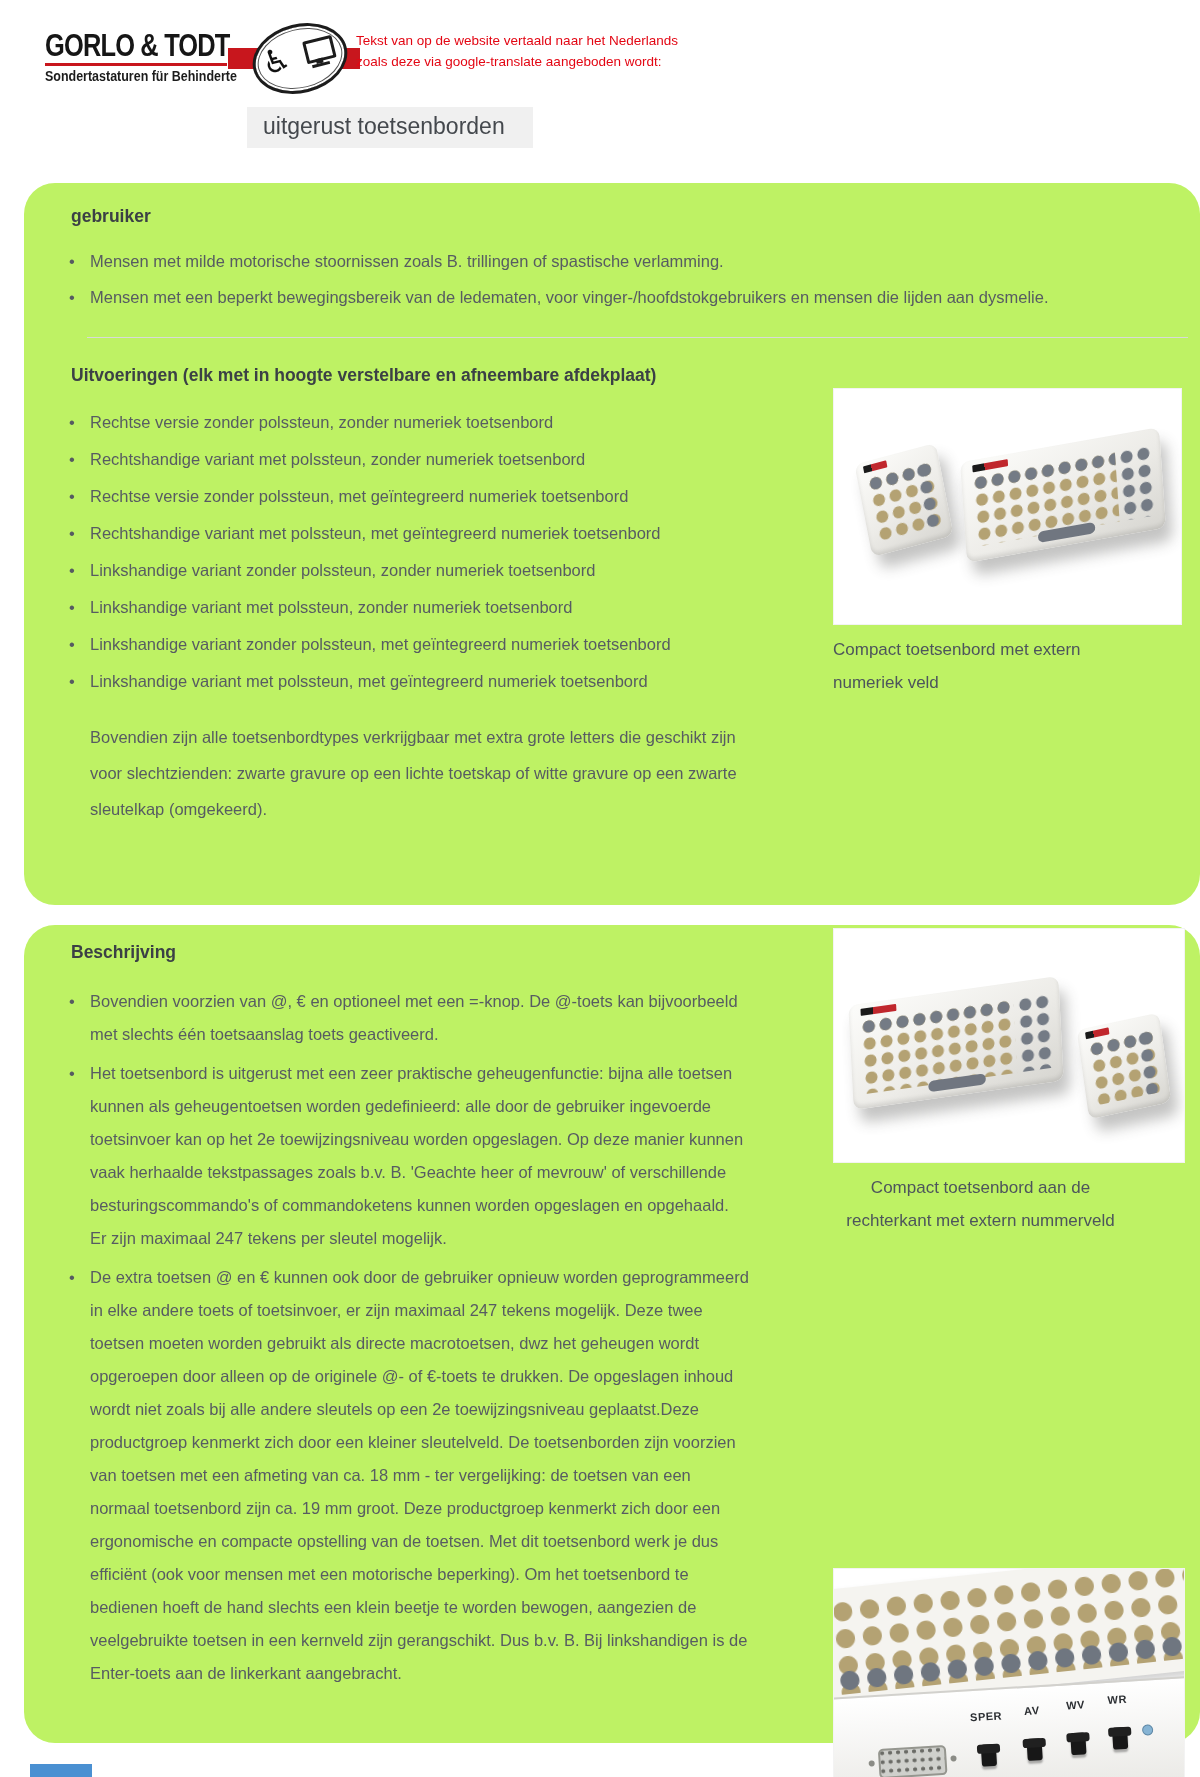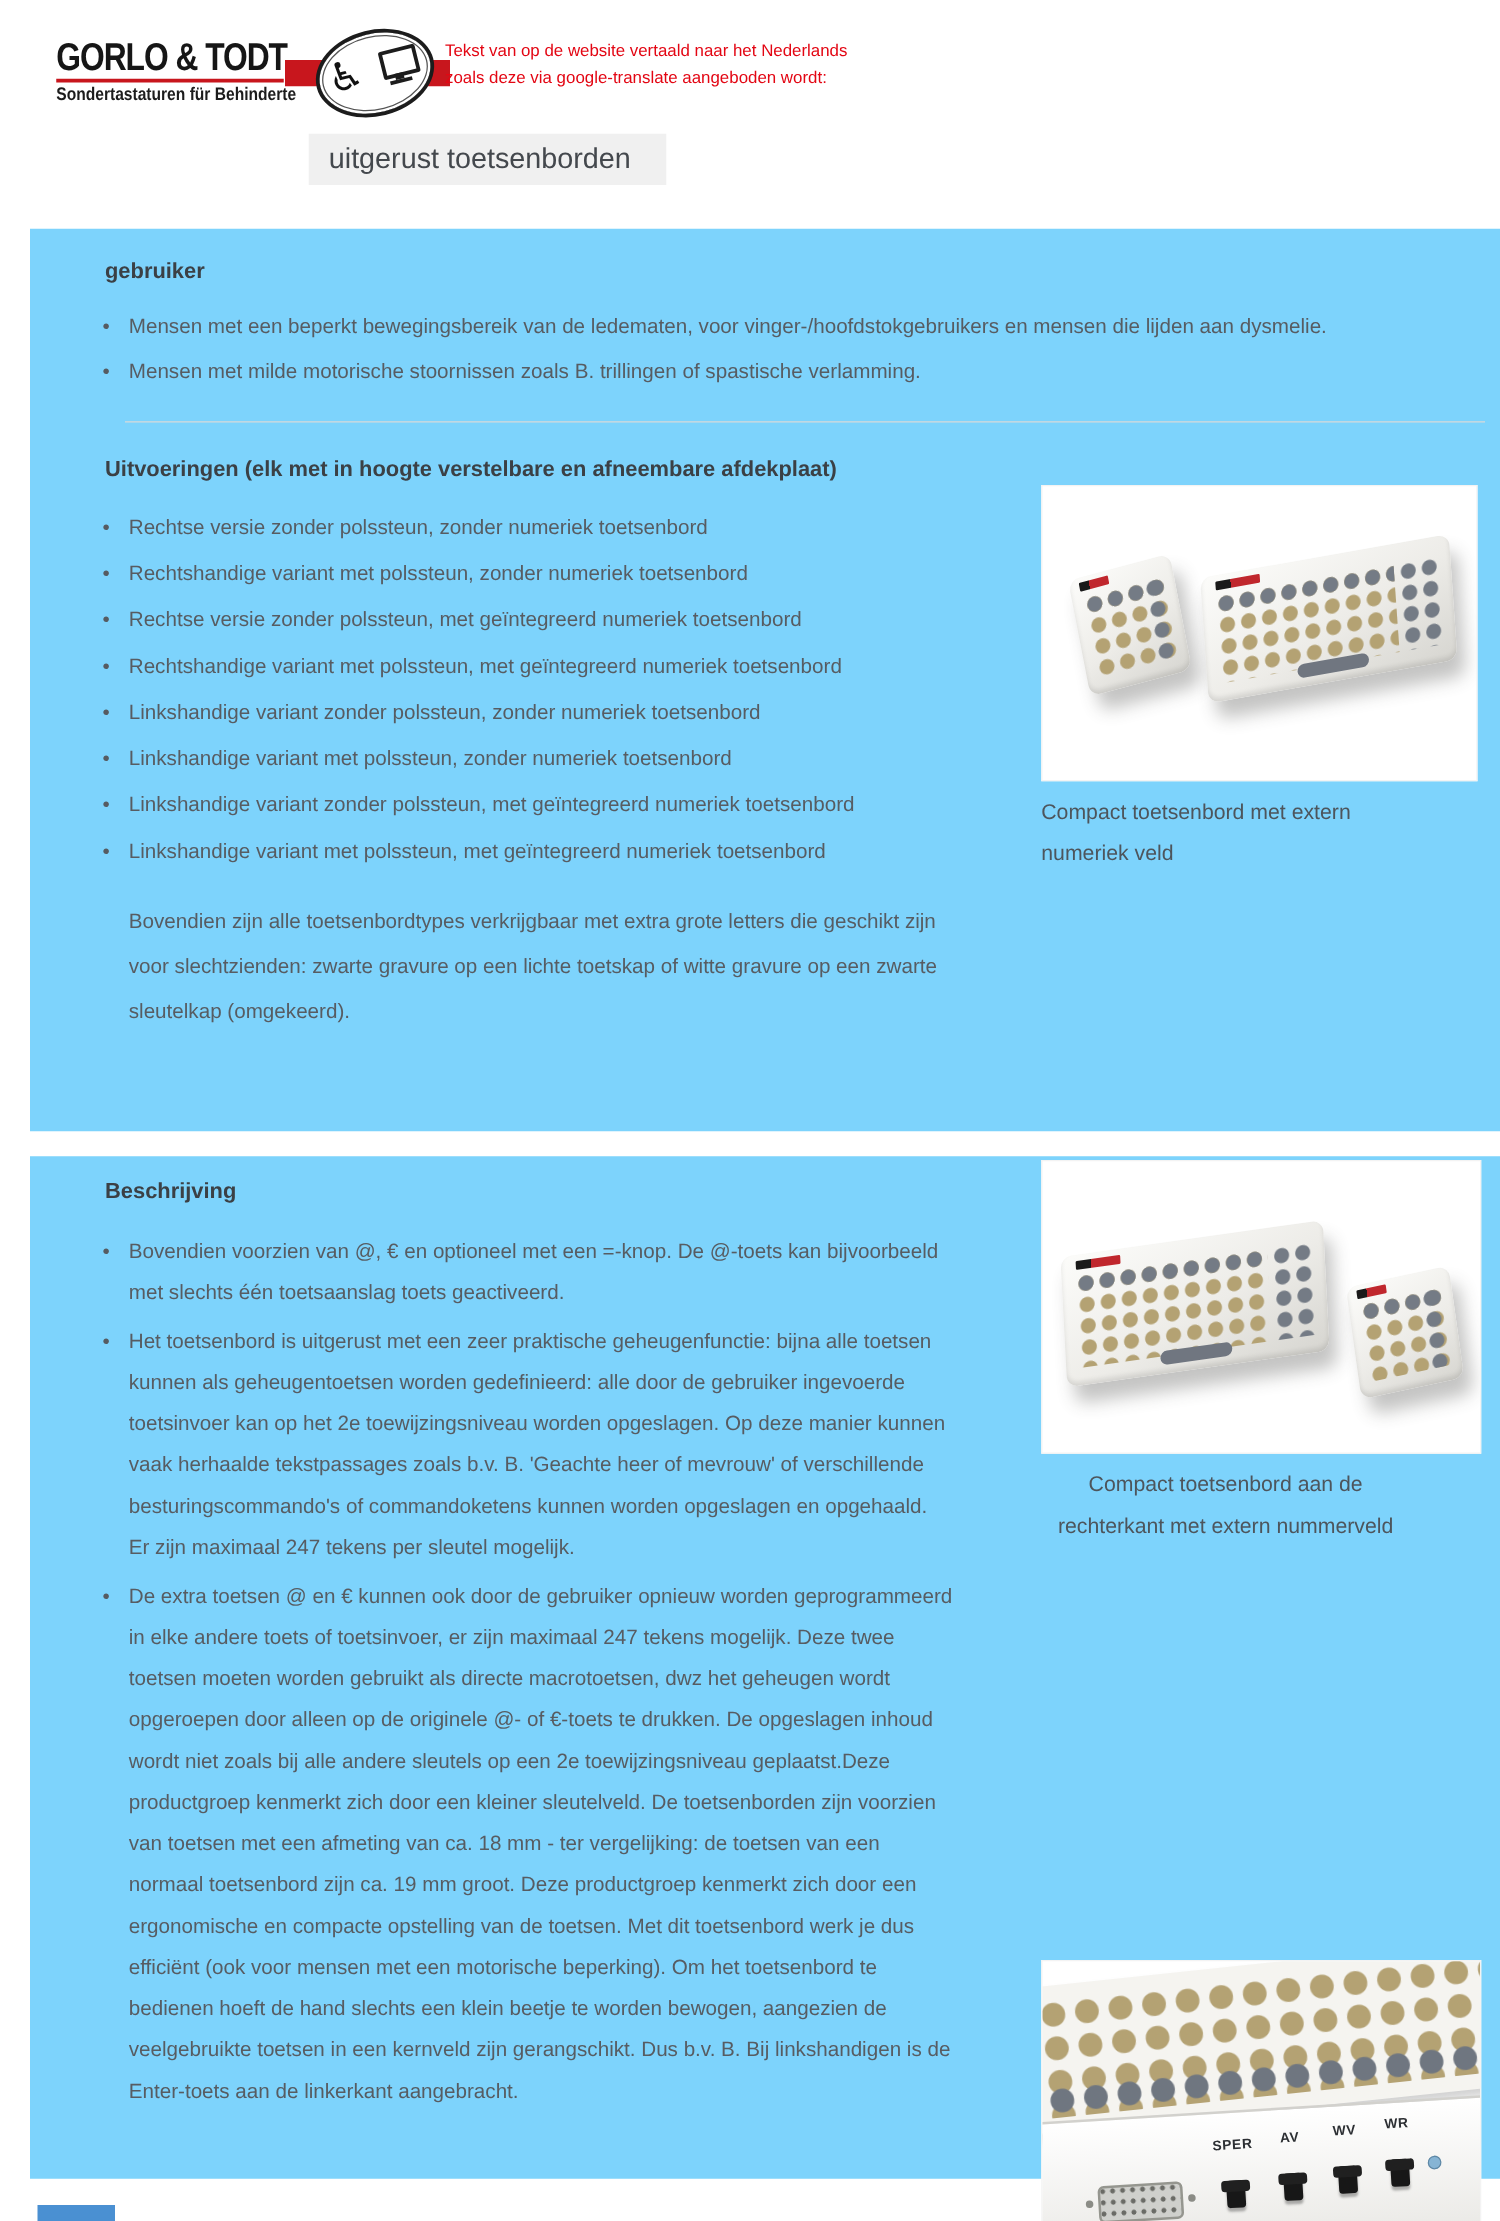--- a/index.html
+++ b/index.html
@@ -34,22 +34,22 @@
   .translate-note{
     position:absolute;left:356px;top:30px;font-size:13.5px;line-height:21px;color:#e30613;
   }
   
   .title-box{
     position:absolute;left:247px;top:107px;background:#f0f0f0;
     padding:6px 28px 8px 16px;font-size:23px;color:#44484d;
   }
   
   .sec{
-    position:absolute;left:24px;right:0;background:#7dd3fc;
-    padding-left:60px;box-sizing:border-box;
+    position:absolute;left:24px;right:0;background:#bef264;
+    padding-left:47px;box-sizing:border-box;border-radius:31px;
   }
   #sec1{top:183px;height:722px;}
   #sec2{top:925px;height:818px;}
   .sec h3{
     margin:0;font-size:17.5px;line-height:26px;font-weight:bold;color:#3b4045;
   }
   #sec1 h3.first{padding-top:20px;}
   #sec2 h3.first{padding-top:14px;}
   .sec ul{list-style:none;margin:0;padding:0;}
   .sec li{position:relative;padding-left:19px;}
@@ -179,22 +179,22 @@
   <span>zoals deze via google-translate aangeboden wordt:</span>
 </div>
 
 <div class="title-box">uitgerust toetsenborden</div>
 
 <div class="sec" id="sec1">
   <h3 class="first">gebruiker</h3>
 
   <ul class="u-gebruiker">
 
-  <li>Mensen met een beperkt bewegingsbereik van de ledematen, voor vinger-/hoofdstokgebruikers en mensen die lijden aan dysmelie.</li>
-      <li>Mensen met milde motorische stoornissen zoals B. trillingen of spastische verlamming.</li>
+  <li>Mensen met milde motorische stoornissen zoals B. trillingen of spastische verlamming.</li>
+      <li>Mensen met een beperkt bewegingsbereik van de ledematen, voor vinger-/hoofdstokgebruikers en mensen die lijden aan dysmelie.</li>
     </ul>
 
   <hr class="divider">
 
   <h3 class="h-uitvoeringen">Uitvoeringen (elk met in hoogte verstelbare en afneembare afdekplaat)</h3>
 
   <ul class="u-variants">
 
   <li>Rechtse versie zonder polssteun, zonder numeriek toetsenbord</li>
       <li>Rechtshandige variant met polssteun, zonder numeriek toetsenbord</li>

